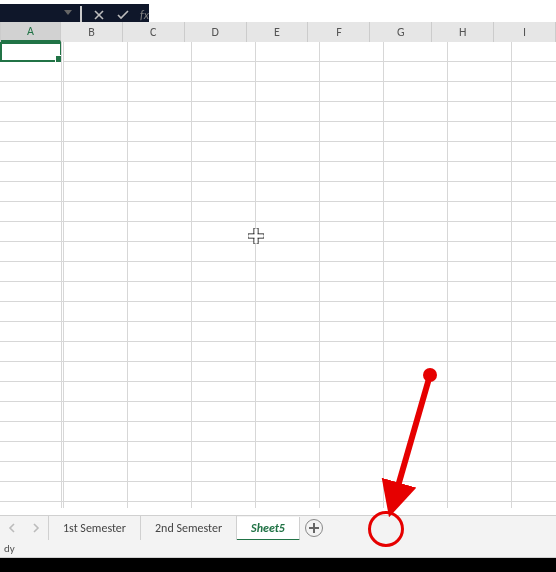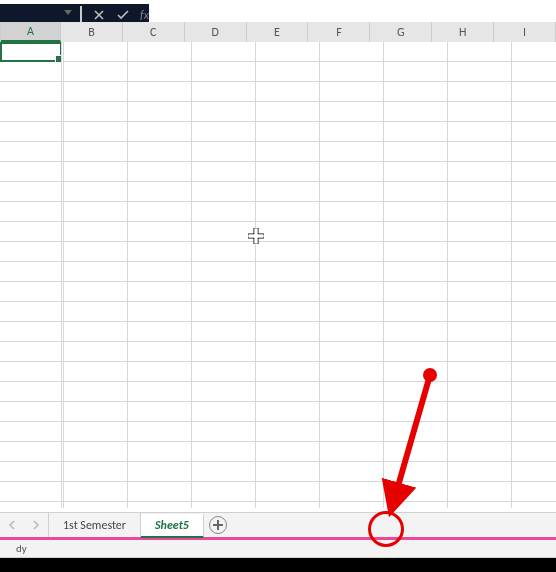--- a/index.html
+++ b/index.html
@@ -146,21 +146,21 @@
   .cursor-cross svg { display: block; }
 
   
   .tab-bar {
     position: absolute;
     left: 0; right: 0;
     bottom: 31px;
     height: 24px;
     background: #f3f3f3;
     border-top: 1px solid #d0d0d0;
-    border-bottom: 4px solid #ec4899;
+    border-bottom: 1px solid #ec4899;
     display: flex;
     align-items: stretch;
   }
   .tab-nav-btn {
     width: 24px;
     display: flex; align-items: center; justify-content: center;
     color: #bbb;
   }
   .tab-nav-group {
     display: flex;
@@ -209,21 +209,21 @@
   
   .status-bar {
     position: absolute;
     left: 0; right: 0;
     bottom: 14px;
     height: 17px;
     background: #f3f3f3;
     border-bottom: 1px solid #d0d0d0;
     display: flex;
     align-items: center;
-    padding-left: 16px;
+    padding-left: 4px;
     font-size: 11px;
     color: #555;
   }
 
   
   .os-bar {
     position: absolute;
     left: 0; right: 0; bottom: 0;
     height: 14px;
     background: #000000;
@@ -303,20 +303,21 @@
         </svg>
     </div>
     <div class="tab-nav-btn">
       <svg width="8" height="10">
           <polyline points="2,1 6,5 2,9" fill="none" stroke="#bbb" stroke-width="1.6"></polyline>
         </svg>
     </div>
   </div>
   <div class="tabs" id="tabs">
       <div class="sheet-tab">1st Semester</div>
+      <div class="sheet-tab">2nd Semester</div>
       <div class="sheet-tab active">Sheet5</div>
     </div>
   <div class="new-sheet">
     <span class="plus-circle"></span>
   </div>
 </div>
 
 <div class="status-bar">
   <span>dy</span>
 </div>

